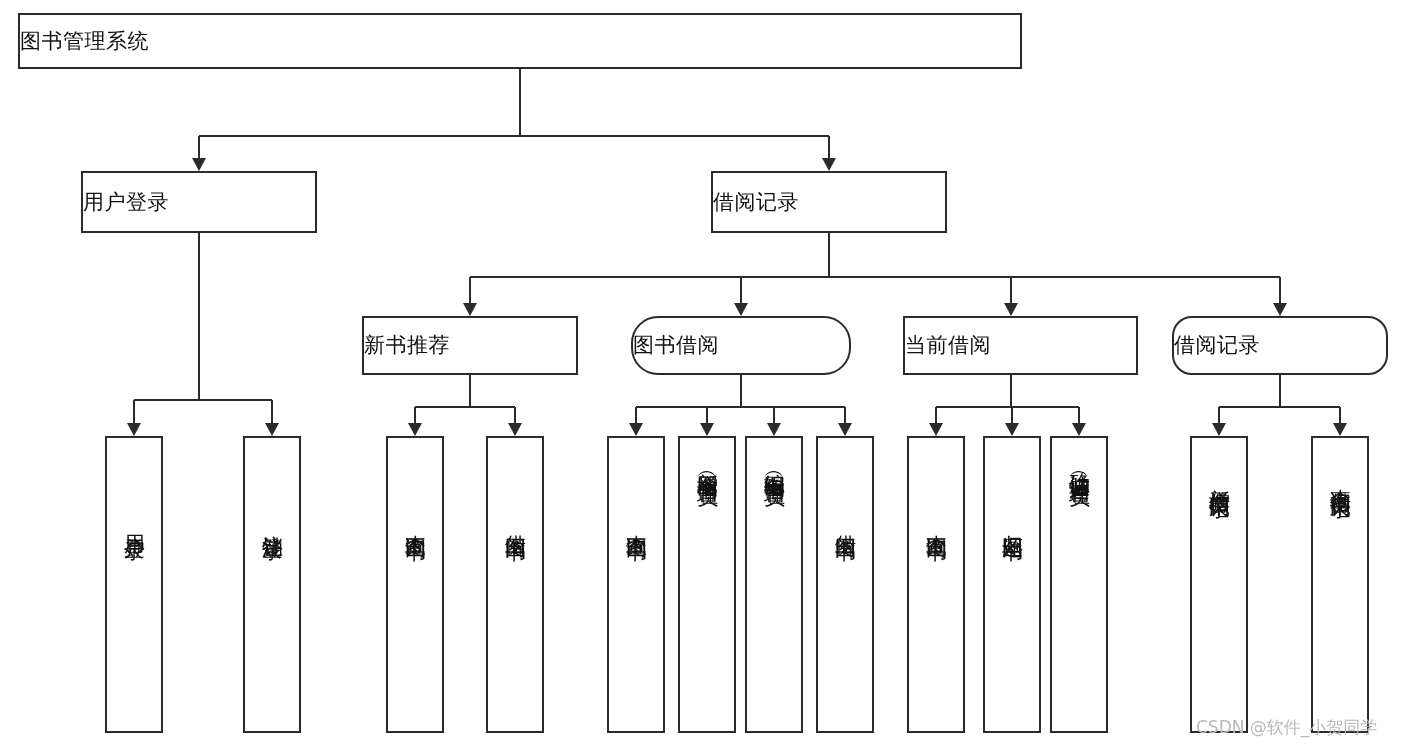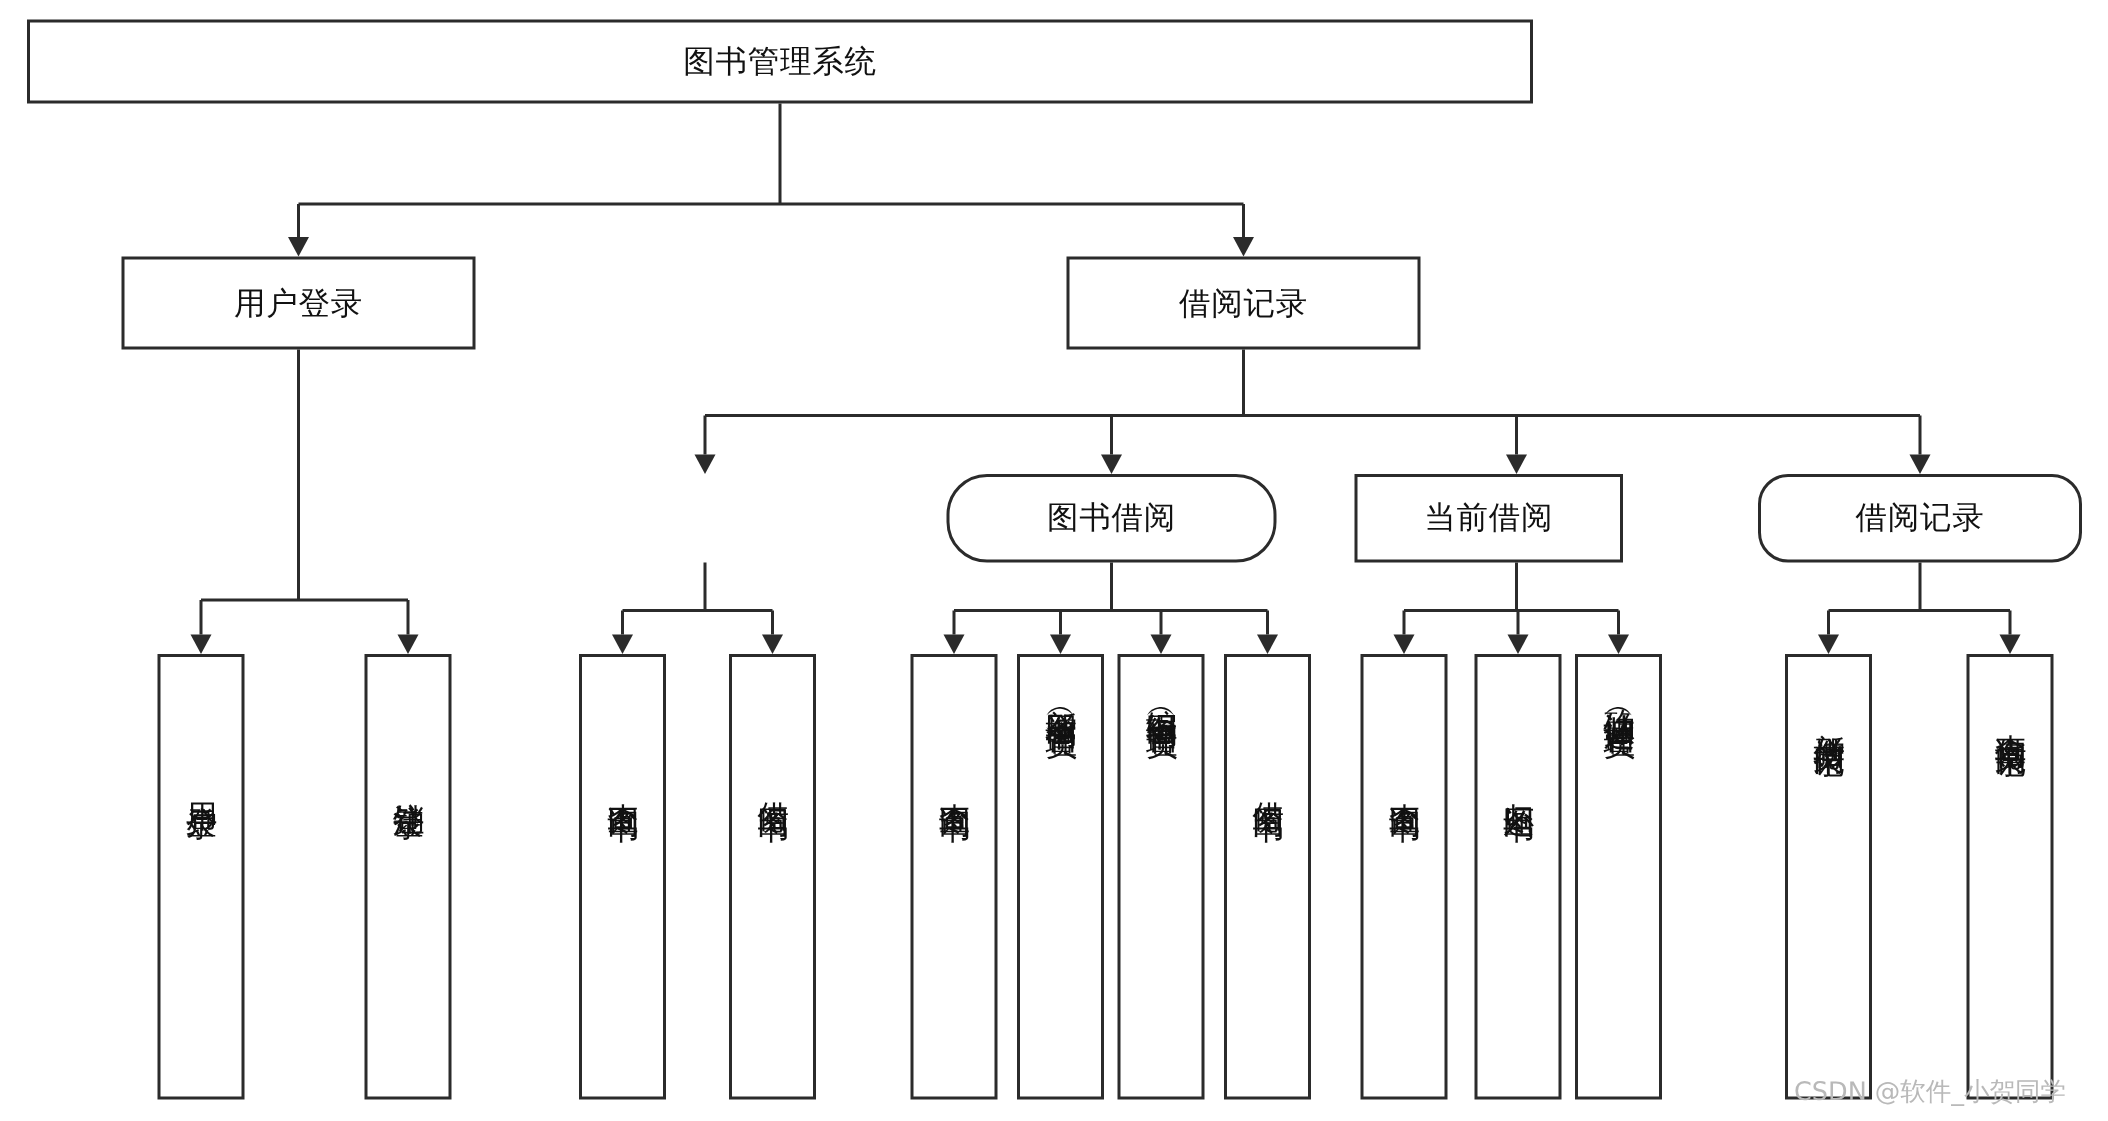--- a/index.html
+++ b/index.html
@@ -17,21 +17,21 @@
     font-family: "DejaVu Sans", "Liberation Sans", sans-serif;
   }
   
   .node {
     position: absolute;
     box-sizing: border-box;
     background: #ffffff;
     border: 2px solid #2b2b2b;
     display: flex;
     align-items: center;
-    justify-content: center;
+    justify-content: flex-start;
     color: #111111;
   }
   .node .label {
     display: block;
     white-space: nowrap;
     letter-spacing: 0.5px;
   }
   
   .node.h .label {
     font-size: 21px;
@@ -89,24 +89,27 @@
     <span class="label">图书管理系统</span>
   </div>
 
   <div class="node h" id="node-l2-0" style="left: 81px; top: 171px; width: 236px; height: 62px;">
     <span class="label">用户登录</span>
   </div>
   <div class="node h" id="node-l2-1" style="left: 711px; top: 171px; width: 236px; height: 62px;">
     <span class="label">借阅记录</span>
   </div>
 
+  <div class="node h" id="node-l3-0" style="left: 362px; top: 316px; width: 216px; height: 59px;">
+    <span class="label">新书推荐</span>
+  </div>
   <div class="node h" id="node-l3-1" style="left: 631px; top: 316px; width: 220px; height: 59px; border-radius: 27px;">
     <span class="label">图书借阅</span>
   </div>
-  <div class="node h" id="node-l3-2" style="left: 903px; top: 316px; width: 179px; height: 59px;">
+  <div class="node h" id="node-l3-2" style="left: 903px; top: 316px; width: 235px; height: 59px;">
     <span class="label">当前借阅</span>
   </div>
   <div class="node h" id="node-l3-3" style="left: 1172px; top: 316px; width: 216px; height: 59px; border-radius: 20px;">
     <span class="label">借阅记录</span>
   </div>
 
   <div class="node v pad-top" id="node-leaf-0" style="left: 105px; top: 436px; width: 58px; height: 297px;">
     <span class="label">用户登录</span>
   </div>
   <div class="node v pad-top" id="node-leaf-1" style="left: 243px; top: 436px; width: 58px; height: 297px;">

